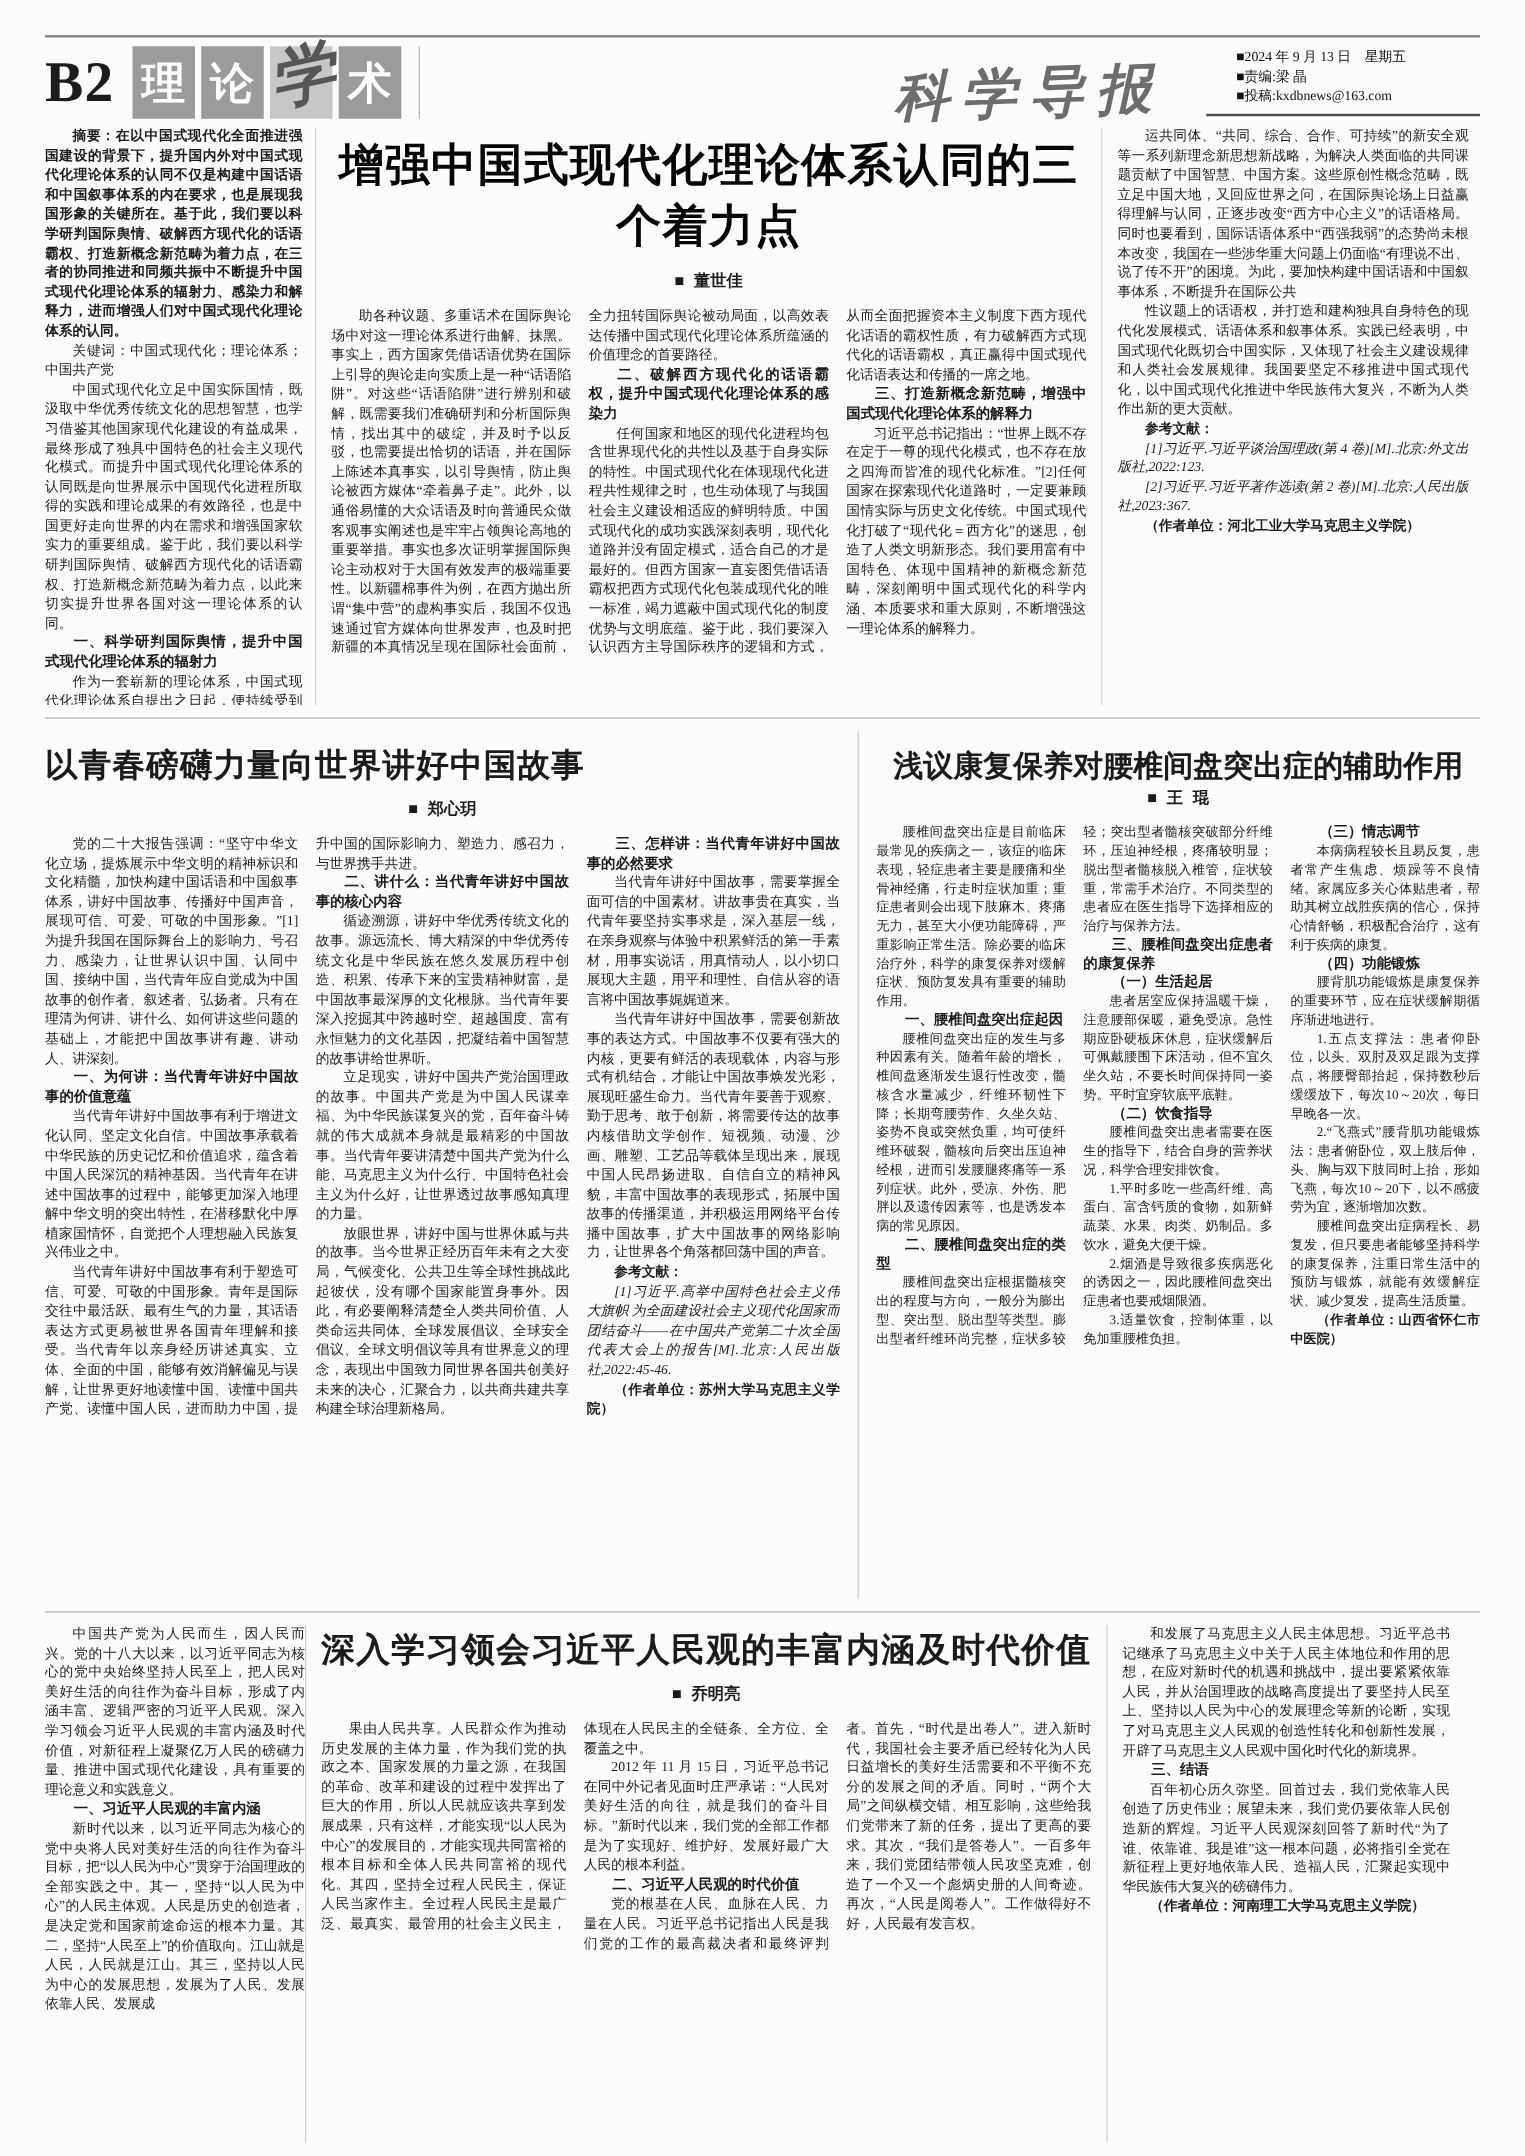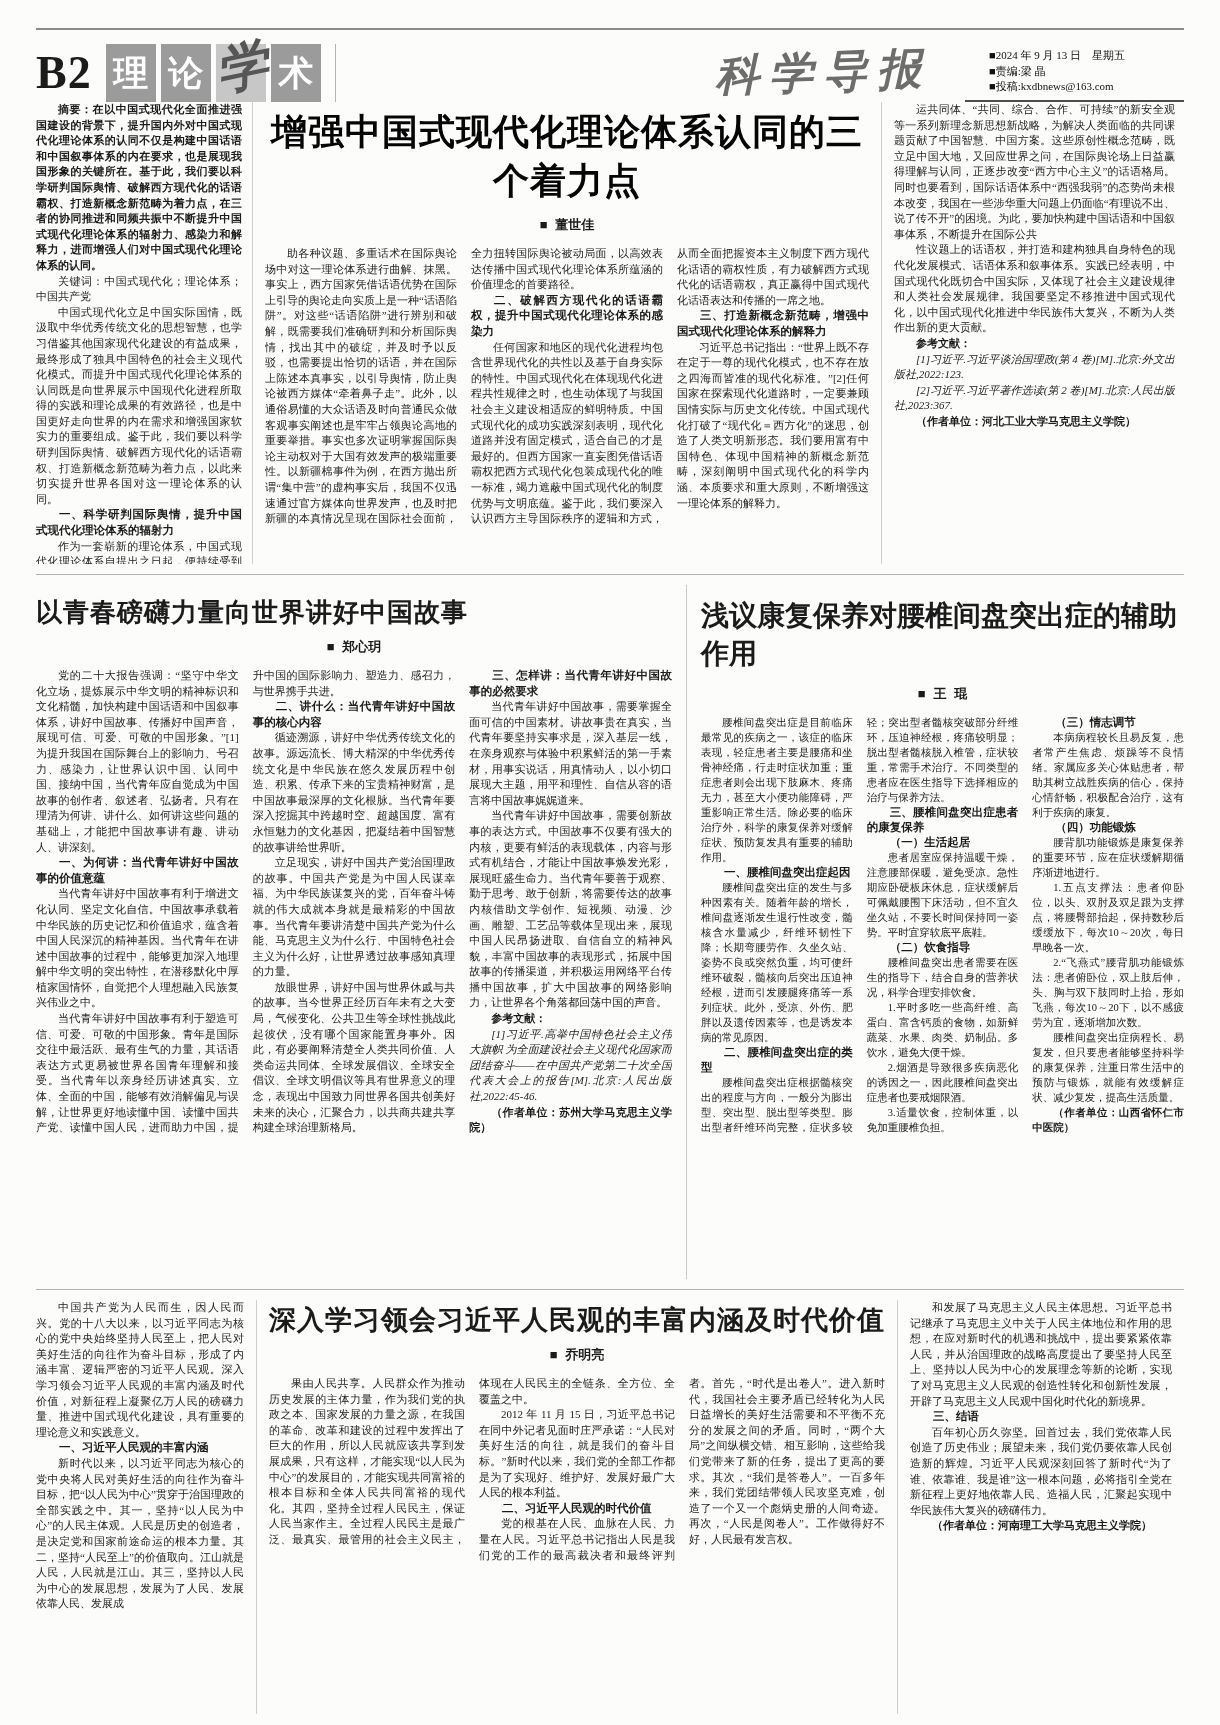--- a/index.html
+++ b/index.html
@@ -1,21 +1,21 @@
 <!DOCTYPE html>
 <html><head>
 <meta charset="utf-8">
 <title>科学导报 B2 理论学术</title>
 <style>
   html,body{margin:0;padding:0;background:#d9d9d9;}
   .page{position:relative;width:1220px;height:1725px;margin:0 auto;background:#fcfcfa;
         box-sizing:border-box;padding:28px 36px 16px 36px;overflow:hidden;
         font-family:"Liberation Serif",serif;color:#1b1b1b;}
   
-  .hdr{display:flex;align-items:flex-end;border-top:2px solid #8a8a8a;padding-top:7px;height:74px;box-sizing:border-box;}
+  .hdr{display:flex;align-items:flex-start;border-top:2px solid #8a8a8a;padding-top:7px;height:74px;box-sizing:border-box;}
   .pageno{font-size:46px;font-weight:700;line-height:58px;letter-spacing:1px;margin-right:14px;font-family:"Liberation Serif",serif;}
   .secboxes{display:flex;gap:5px;border-right:1px solid #b5b5b5;padding-right:14px;}
   .secbox{width:50px;height:58px;background:#9b9b9b;color:#ffffff;font-family:"Liberation Sans",sans-serif;
           font-weight:700;font-size:35px;display:flex;align-items:center;justify-content:center;}
   .secbox.cal{background:#c7c7c7;overflow:visible;}
   .secbox.cal span{display:block;color:#565656;font-size:52px;font-style:italic;font-weight:700;
           transform:rotate(-12deg) translate(2px,-5px);}
   .hdr-spacer{flex:1;}
   .masthead{font-size:44px;font-style:italic;font-weight:700;color:#6d6d6d;letter-spacing:10px;
             transform:rotate(-2deg);margin:8px 34px 0 0;white-space:nowrap;font-family:"Liberation Serif",serif;}
@@ -44,27 +44,27 @@
   .byline{text-align:center;font-size:13px;font-weight:700;margin:0 0 12px 0;font-family:Liberation Mono, monospace;}
   .a1-center .colflow{column-count:3;height:372px;overflow:hidden;}
   
   .rule{border:none;border-top:1px solid #b3b3b3;margin:10px 0;}
   
   .band2{display:flex;height:694px;}
   .a2{width:650px;padding-right:14px;box-sizing:border-box;}
   .a3{width:498px;border-left:1px solid #c9c9c9;padding-left:14px;box-sizing:border-box;}
   .headline2{font-family:"Liberation Sans",sans-serif;font-weight:700;font-size:26px;letter-spacing:1px;
              text-align:left;margin:10px 0 8px 0;}
-  .headline3{font-family:"Liberation Sans",sans-serif;font-weight:700;font-size:28px;letter-spacing:0px;
-             margin:12px 0 12px 0;}
+  .headline3{font-family:"Liberation Sans",sans-serif;font-weight:700;font-size:24px;letter-spacing:0px;
+             text-align:center;margin:12px 0 0 0;}
   .a2 .colflow{column-count:3;height:608px;overflow:hidden;}
   .a3 .colflow{column-count:3;height:604px;overflow:hidden;font-size:10.5px;line-height:15px;}
   
   .band3{display:flex;height:414px;}
-  .a4-left{width:208px;border-right:1px solid #cfcfcf;padding-right:12px;box-sizing:content-box;}
+  .a4-left{width:208px;border-right:1px solid #cfcfcf;padding-right:0;box-sizing:content-box;}
   .a4-center{width:640px;padding:0 12px;box-sizing:border-box;}
   .a4-right{width:262px;border-left:1px solid #cfcfcf;padding-left:12px;box-sizing:content-box;}
   .headline4{font-family:"Liberation Sans",sans-serif;font-weight:700;font-size:27px;letter-spacing:1px;
              text-align:center;margin:2px 0 8px 0;}
   .a4-center .colflow{column-count:3;height:322px;overflow:hidden;}
 </style>
 </head>
 <body>
 
 <div class="page">

